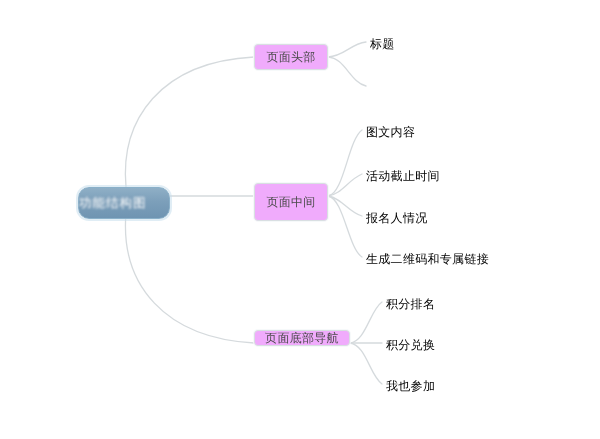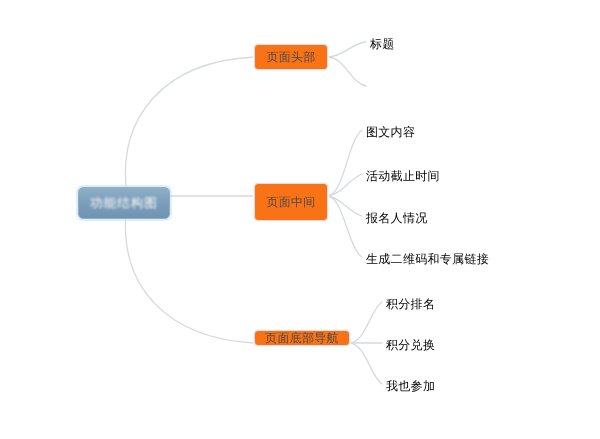--- a/index.html
+++ b/index.html
@@ -32,22 +32,21 @@
     height: 439px;
     pointer-events: none;
   }
 
   
   .root-node {
     position: absolute;
     box-sizing: border-box;
     display: flex;
     align-items: center;
-    justify-content: center;
-    border-radius: 5px;
+    border-radius: 11px;
     background: linear-gradient(180deg, #8fafc6 0%, #7c9fba 45%, #6f94b2 100%);
     border: 1px solid #8ab0c9;
     box-shadow: 0 0 0 2px rgba(198, 222, 236, 0.55);
   }
   .root-label {
     font-size: 12.5px;
     letter-spacing: 1px;
     color: #ffffff;
     text-shadow: 0 0 3px rgba(120,150,175,0.95), 0 0 2px rgba(255,255,255,0.35);
     filter: blur(0.9px);
@@ -56,21 +55,21 @@
   }
 
   
   .branch-node {
     position: absolute;
     box-sizing: border-box;
     display: flex;
     align-items: center;
     justify-content: center;
     border-radius: 4px;
-    background: #f97316;
+    background: #f0abfc;
     border: 1px solid #d9dfe2;
     box-shadow: 0 0 0 1px rgba(245,248,250,0.9);
   }
   .branch-label {
     font-size: 12px;
     color: #4a4a4a;
     white-space: nowrap;
     letter-spacing: 0.3px;
     filter: blur(0.35px);
   }

